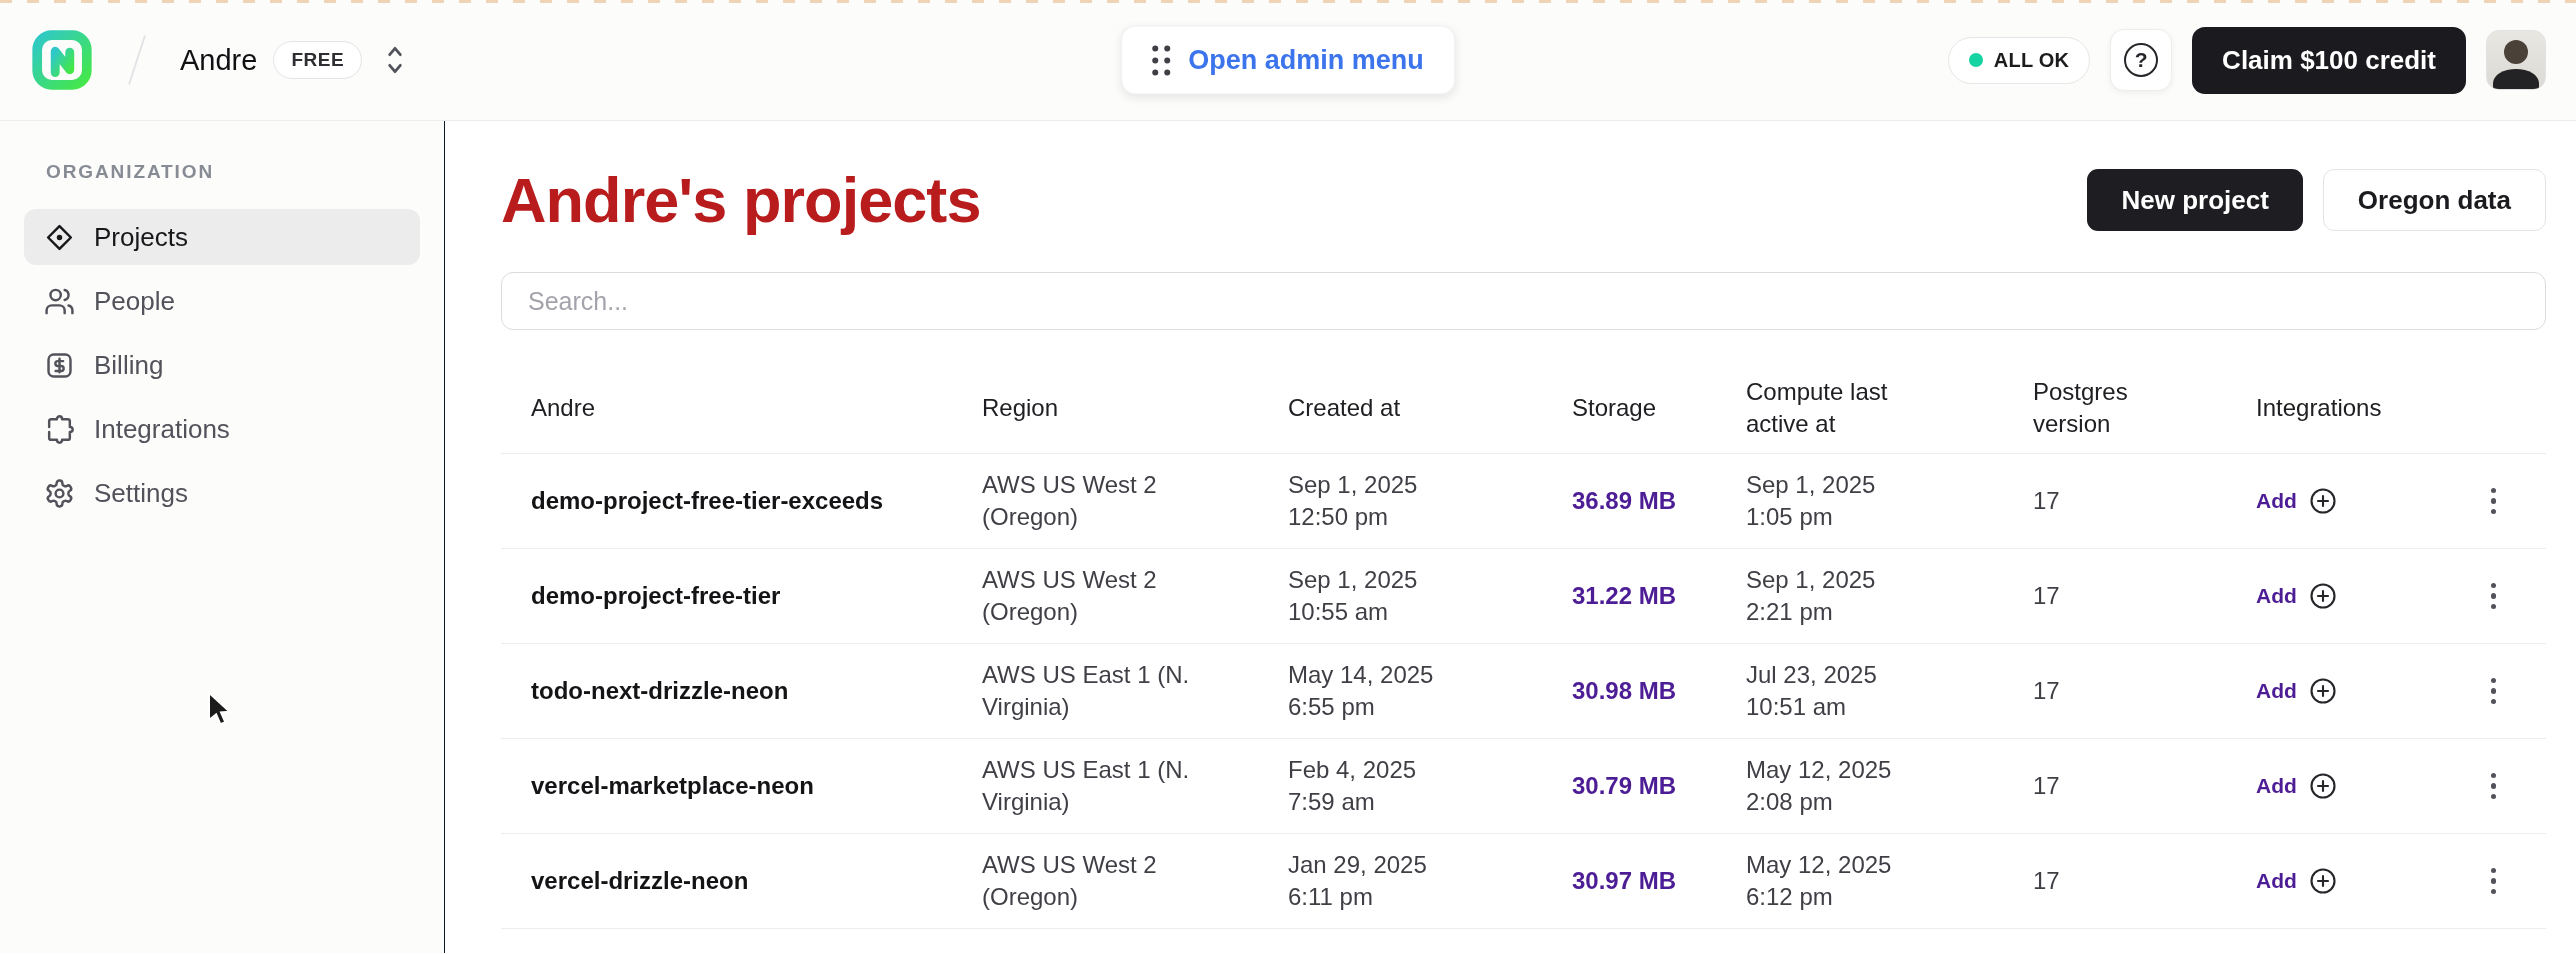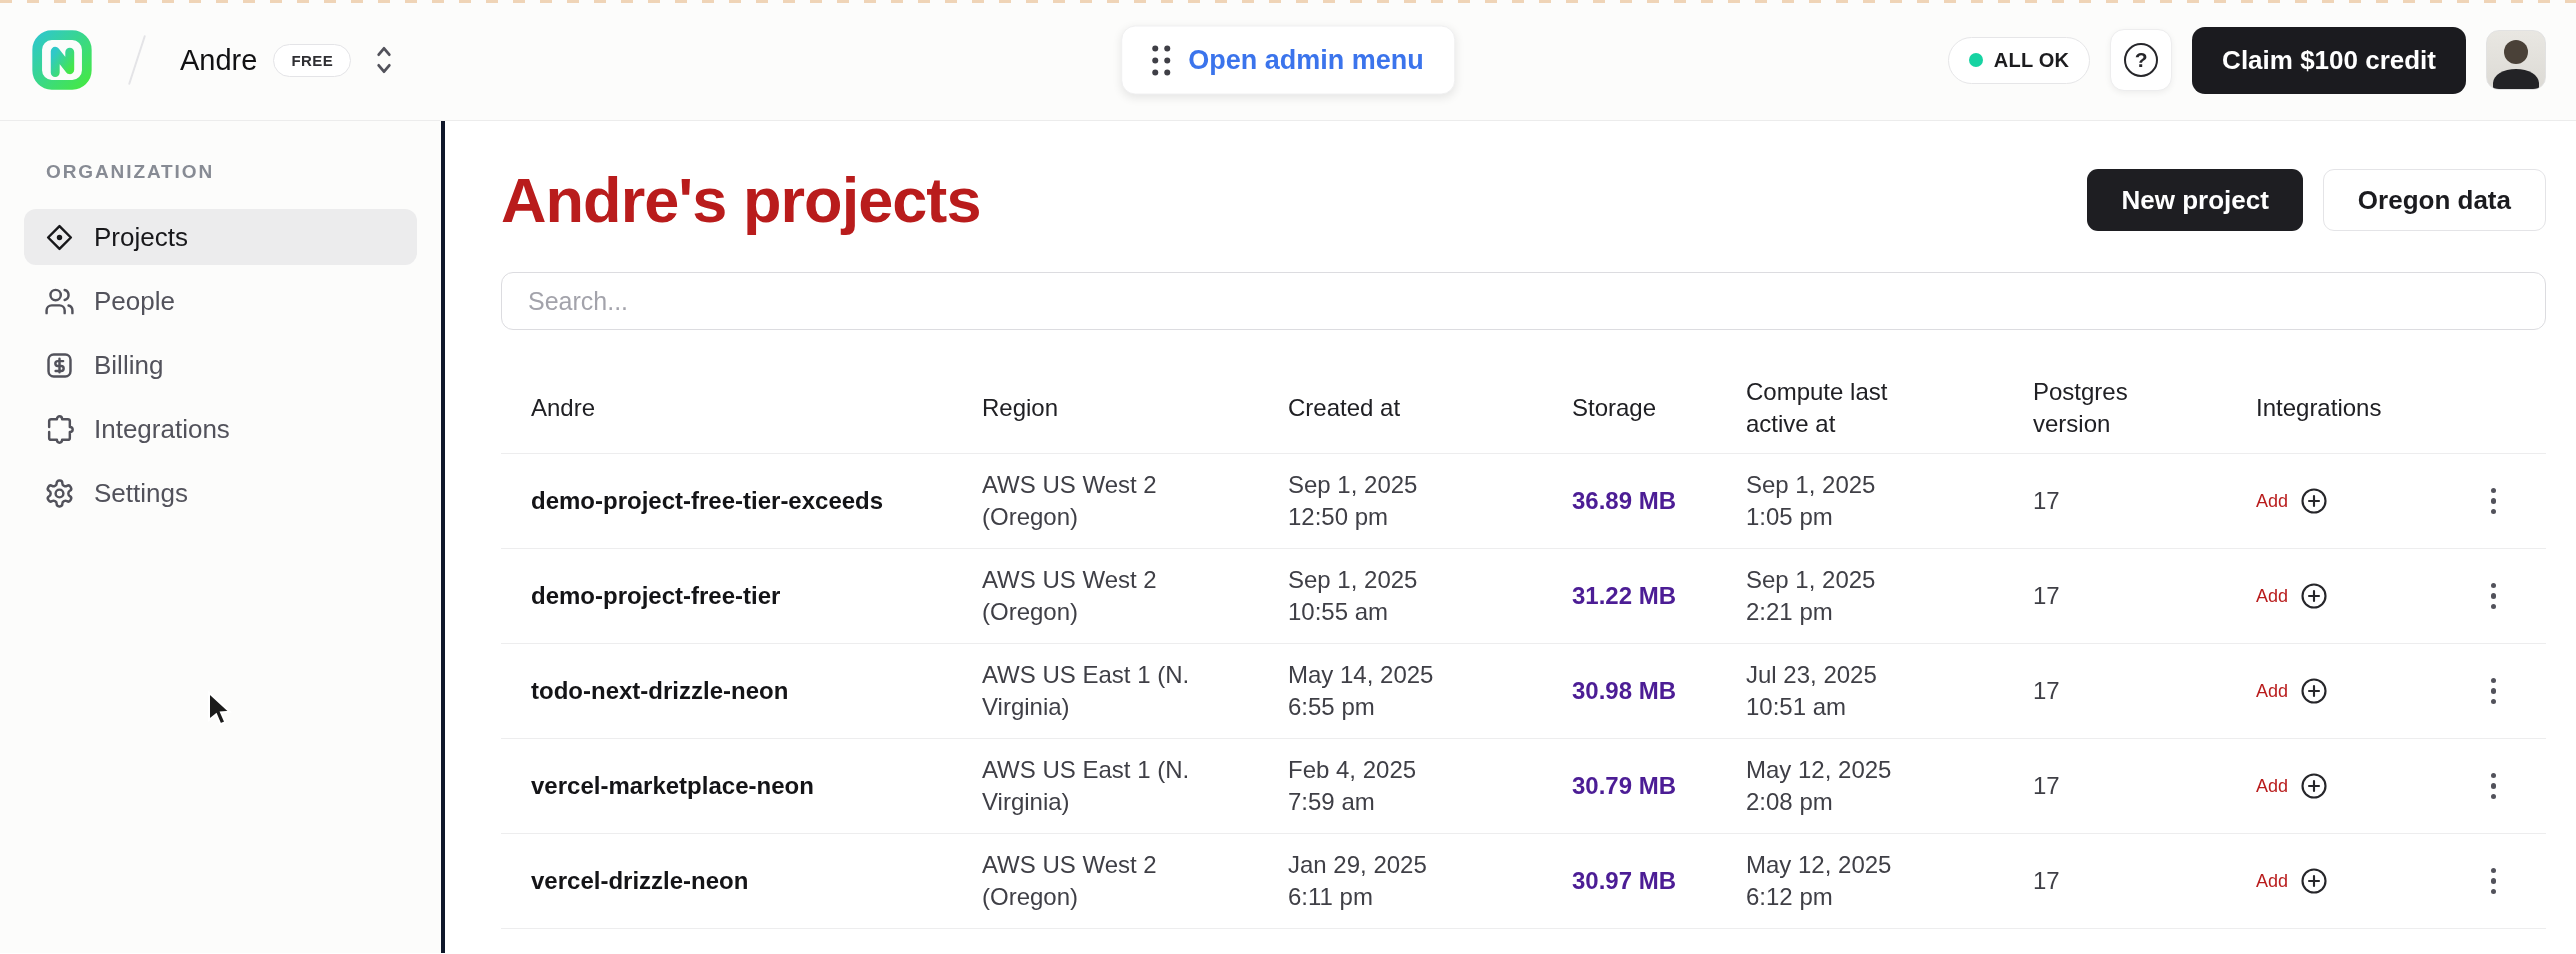--- a/index.html
+++ b/index.html
@@ -18,21 +18,21 @@
     position:relative; height:121px; width:100%;
     background:#fcfcfb; border-bottom:1px solid #ececec;
     display:flex; align-items:center; padding:0 30px;
   }
   .tb-left{ display:flex; align-items:center; gap:32px; }
   .logo-btn{ width:64px; height:64px; display:flex; align-items:center; justify-content:center; cursor:pointer; }
   .slash{ width:2px; height:52px; background:#e4e4e7; transform:rotate(18deg); margin:0 10px; border-radius:2px; }
   .org-switcher{ display:flex; align-items:center; gap:16px; cursor:pointer; }
   .org-name{ font-size:29px; font-weight:500; color:#111113; }
   .plan-pill{
-    font-size:15px; font-weight:700; letter-spacing:.03em; color:#2f2f33;
+    font-size:19px; font-weight:700; letter-spacing:.03em; color:#2f2f33;
     border:1.5px solid #e4e4e7; border-radius:993px; padding:7px 17px; background:#fff;
   }
   .chev-updown{ color:#52525b; margin-left:4px; display:flex; }
   .admin-menu-btn{
     position:absolute; left:50%; top:50%; transform:translate(-50%,-50%);
     display:flex; align-items:center; gap:18px;
     background:#fff; border:1px solid #f0f0f1; border-radius:14px;
     padding:18px 30px; box-shadow:0 3px 10px rgba(0,0,0,.09); cursor:pointer;
   }
   .admin-menu-btn span.label{ font-size:27px; font-weight:700; color:#3b74ec; }
@@ -61,21 +61,21 @@
   .avatar{
     width:60px; height:60px; border-radius:13px; border:1px solid #e2e2e2;
     background:linear-gradient(180deg,#e9e7e2 0%,#dcdad5 100%);
     position:relative; overflow:hidden; cursor:pointer;
   }
   .avatar .head{ position:absolute; top:9px; left:50%; transform:translateX(-50%); width:24px; height:24px; border-radius:50%; background:#4a4138; }
   .avatar .body{ position:absolute; bottom:-8px; left:50%; transform:translateX(-50%); width:46px; height:28px; border-radius:50% 50% 0 0; background:#232326; }
   
   .shell{ display:flex; height:832px; }
   .sidebar{
-    width:445px; background:#fcfcfb; border-right:4px solid #0f172a;
+    width:445px; background:#fcfcfb; border-right:1px solid #0f172a;
     padding:40px 24px 0 24px; flex-shrink:0;
   }
   .side-section{ font-size:19px; font-weight:700; letter-spacing:.1em; color:#878b94; margin:0 0 26px 22px; }
   .side-item{
     display:flex; align-items:center; gap:19px; height:56px; border-radius:12px;
     padding:0 20px; margin-bottom:8px; cursor:pointer; color:#52525b;
   }
   .side-item .si-icon{ display:flex; width:31px; height:31px; align-items:center; justify-content:center; }
   .side-item .si-label{ font-size:26px; font-weight:400;text-align:center; }
   .side-item.active{ background:#ececed; color:#18181b; }
@@ -101,21 +101,21 @@
   
   .t-grid{ display:grid; grid-template-columns:451px 306px 284px 174px 287px 223px 1fr; align-items:center; }
   .t-head{ height:92px; border-bottom:1px solid #ededee; }
   .t-head .th{ font-size:24px; font-weight:500; color:#202024; padding-left:30px; white-space:pre-line; line-height:1.3; }
   .t-row{ height:95px; border-bottom:1px solid #ededee; cursor:pointer; }
   .td{ font-size:24px; color:#3f3f46; padding-left:30px; white-space:pre-line; line-height:1.32; }
   .td.name{ font-weight:700; color:#141417; }
   .td.storage{ font-weight:700; color:#4c1d95; }
   .td.integrations{ display:flex; align-items:center; justify-content:space-between; padding-right:44px; }
   .add-btn{ display:flex; align-items:center; gap:11px; background:none; border:none; cursor:pointer; font-family:inherit; }
-  .add-btn .add-label{ font-size:18px; font-weight:400; color:#b91c1c; }
+  .add-btn .add-label{ font-size:21px; font-weight:700; color:#4c1d95; }
   .kebab{ display:flex; flex-direction:column; gap:5px; background:none; border:none; cursor:pointer; padding:6px; }
   .kebab i{ width:5.5px; height:5.5px; border-radius:50%; background:#52525b; }
   
   .cursor{ position:absolute; left:204px; top:690px; z-index:50; pointer-events:none; }
 </style>
 </head>
 <body>
 
 <div class="top-dashes"></div>
 

